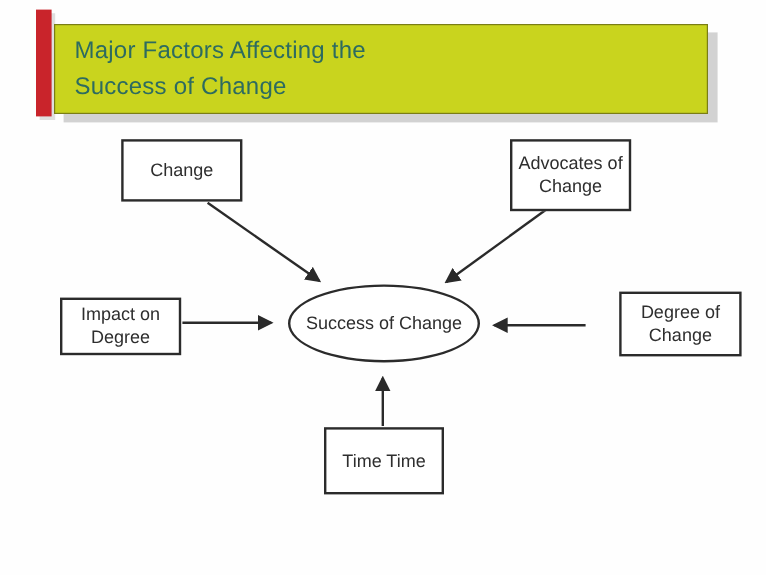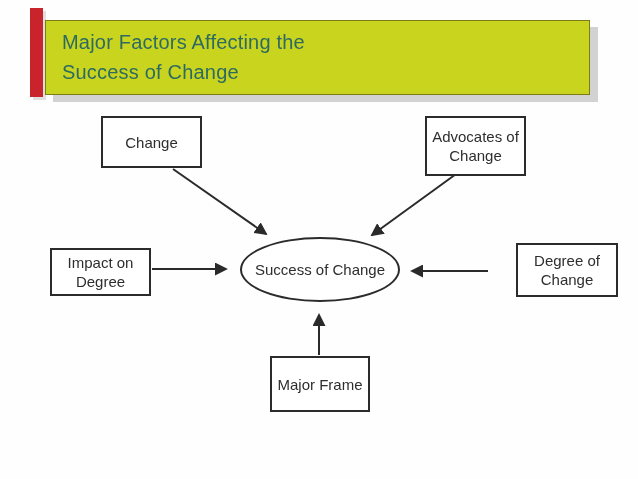--- a/index.html
+++ b/index.html
@@ -110,20 +110,20 @@
     <span>Impact on</span>
     <span>Degree</span>
   </div>
 
   <div class="node node-degree">
     <span>Degree of</span>
     <span>Change</span>
   </div>
 
   <div class="node node-timeframe">
-    <span>Major Frame</span>
+    <span>Time Time</span>
   </div>
 
   <div class="center-ellipse">
     <span>Success of Change</span>
   </div>
 
 </div>
 
 </body></html>

